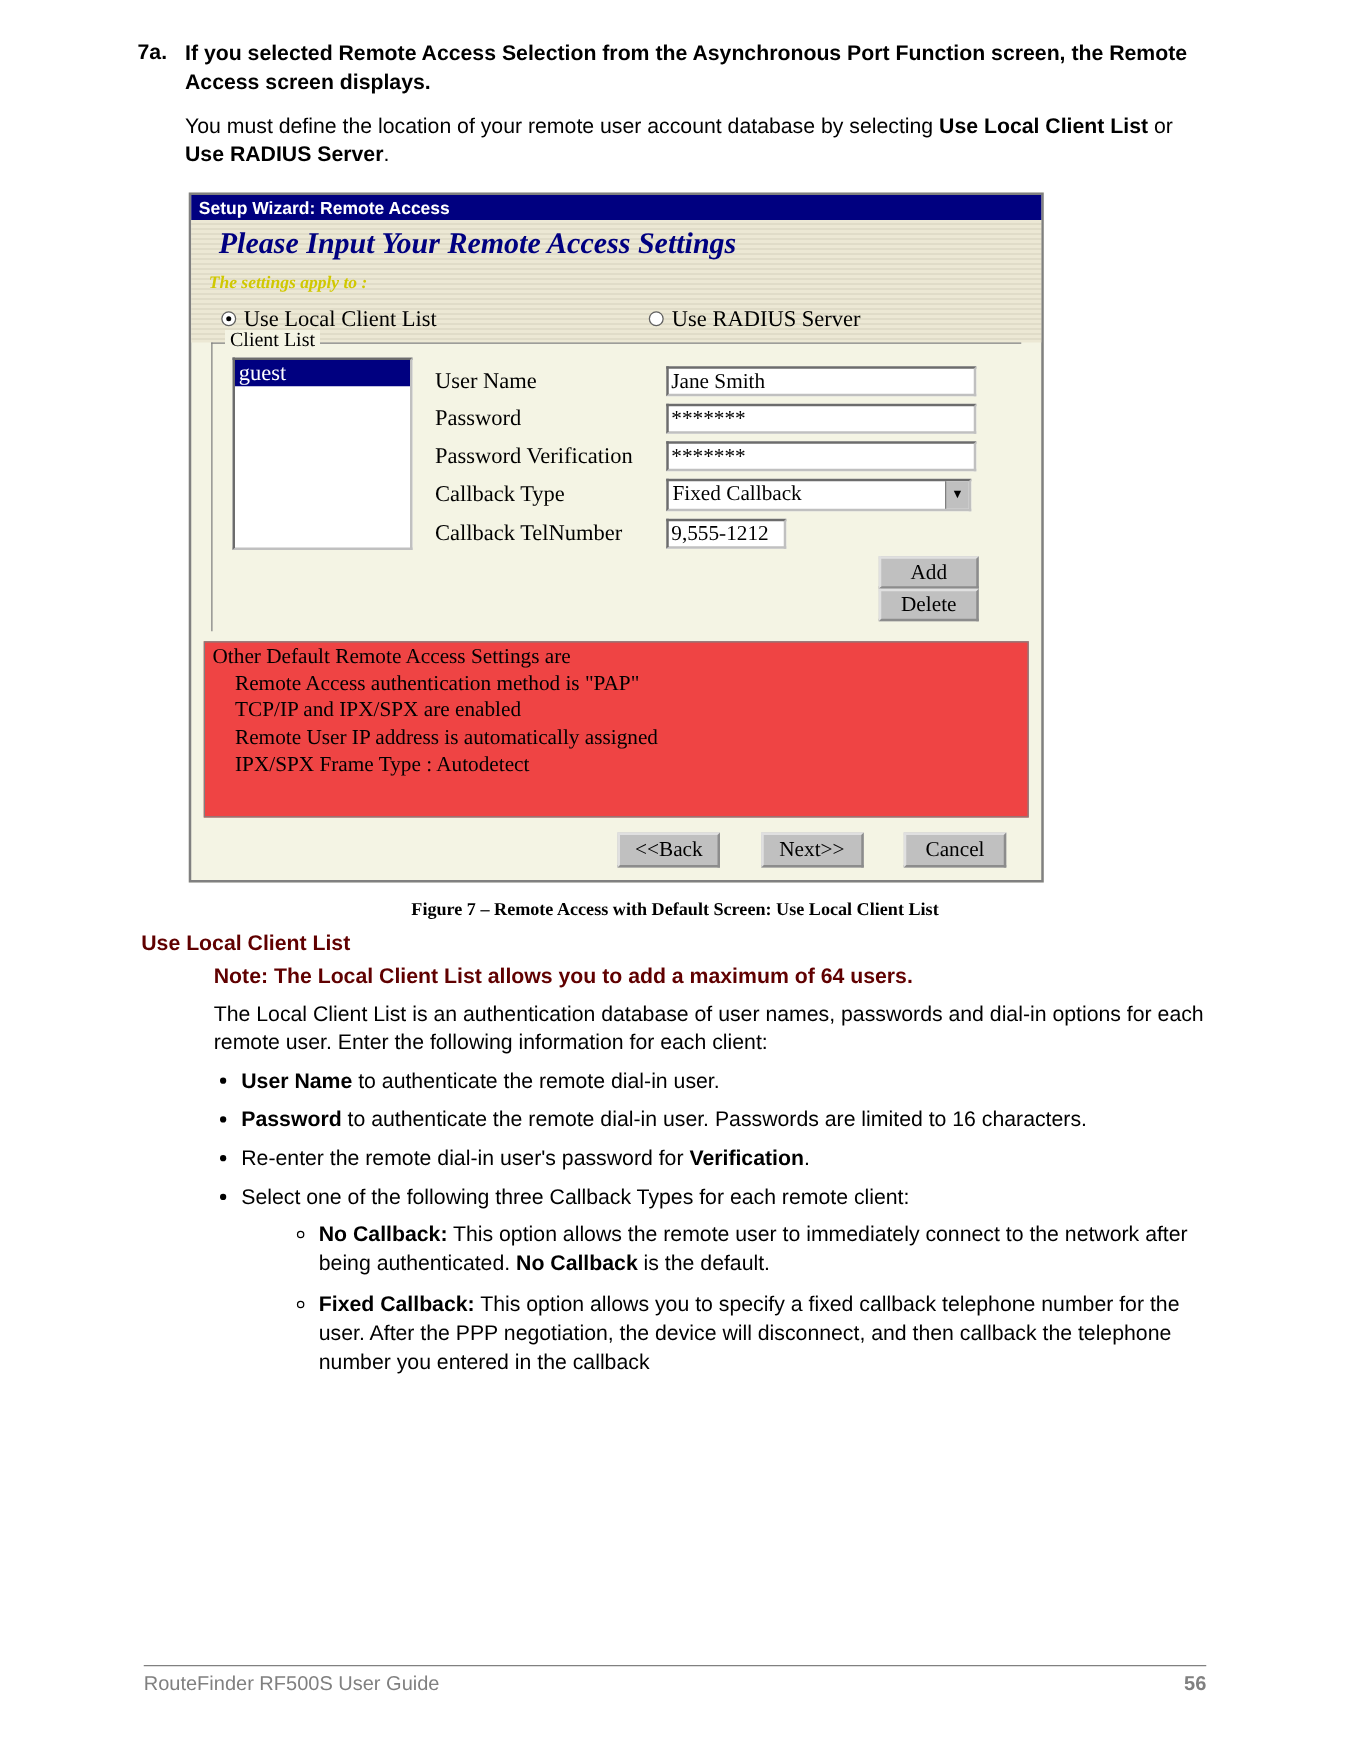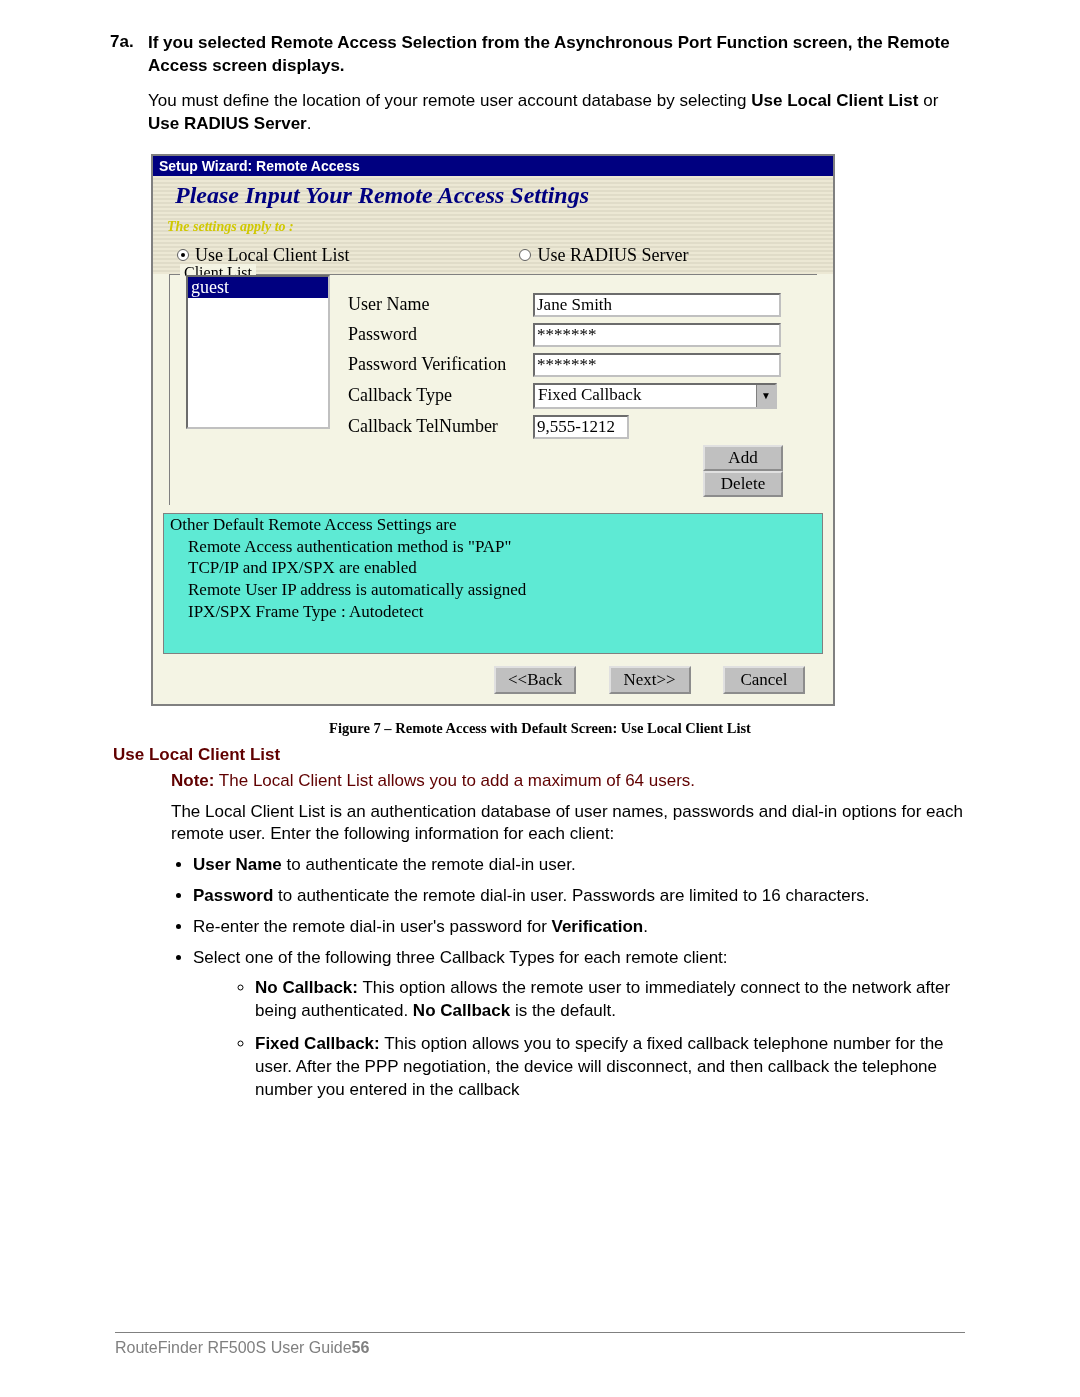--- a/index.html
+++ b/index.html
@@ -16,49 +16,49 @@
   .titlebar { background:#000080; color:#fff; font-family:Arial, Helvetica, sans-serif; font-weight:bold; font-size:14px; padding:2px 6px; }
   .headline { font-family:"Times New Roman", Times, serif; font-style:italic; font-weight:bold; font-size:24px; color:#000080; padding:6px 10px 2px 22px; }
   .marble { background:repeating-linear-gradient(0deg,#ece8d4 0 2px,#e0dcc8 2px 4px); }
   .apply { font-family:"Times New Roman", Times, serif; font-style:italic; font-weight:bold; font-size:14px; color:#d0c800; padding:8px 14px 10px 14px; }
   .radios { display:flex; gap:170px; padding:0 0 8px 24px; font-family:"Times New Roman", Times, serif; font-size:18px; color:#000; }
   .radio { display:flex; align-items:center; gap:6px; }
   .radio-dot { width:10px; height:10px; border:1px solid #606060; border-radius:50%; display:inline-flex; align-items:center; justify-content:center; background:#fff; }
   .radio-dot .inner { width:4px; height:4px; border-radius:50%; background:#000; }
   .fieldset { margin:0 16px 8px 16px; border:1px solid #808080; border-bottom:none; border-right:none; position:relative; padding:18px 8px 8px 8px; }
   .legend { position:absolute; top:-11px; left:10px; background:#f4f4e4; padding:0 4px; font-family:"Times New Roman", Times, serif; font-size:16px; }
-  .listbox { position:absolute; top:0; left:16px; width:140px; height:150px; background:#fff; border:2px inset #c0c0c0; font-family:"Times New Roman", Times, serif; font-size:18px; }
+  .listbox { position:absolute; top:11px; left:16px; width:140px; height:150px; background:#fff; border:2px inset #c0c0c0; font-family:"Times New Roman", Times, serif; font-size:18px; }
   .list-item-sel { background:#000080; color:#fff; padding:0 3px; }
   .form-tbl { margin-left:170px; }
   .form-row { display:flex; align-items:center; margin-bottom:6px; }
   .flabel { width:185px; font-family:"Times New Roman", Times, serif; font-size:18px; color:#000; }
   .tinput { width:240px; height:20px; border:2px inset #c0c0c0; background:#fff; font-family:"Times New Roman", Times, serif; font-size:17px; padding:0 2px; }
   .tinput.short { width:88px; }
   .combo { width:240px; height:22px; border:2px inset #c0c0c0; background:#fff; display:flex; align-items:stretch; }
   .combo span { flex:1; font-family:"Times New Roman", Times, serif; font-size:17px; padding:0 3px; line-height:20px; }
   .combo .cbtn { width:18px; background:#c0c0c0; border-left:1px solid #808080; display:flex; align-items:center; justify-content:center; color:#000; font-size:10px; }
   .btn { display:inline-flex; align-items:center; justify-content:center; min-width:76px; height:22px; background:#c0c0c0; border:2px outset #e0e0e0; font-family:"Times New Roman", Times, serif; font-size:17px; margin-right:16px; }
   .btn-row { margin-left:355px; margin-top:4px; }
-  .info-box { margin:4px 10px 12px 10px; border:1px solid #808080; background:#5eead4; font-family:"Times New Roman", Times, serif; font-size:17px; padding:0 6px 30px 6px; line-height:1.28; }
+  .info-box { margin:4px 10px 12px 10px; border:1px solid #808080; background:#ef4444; font-family:"Times New Roman", Times, serif; font-size:17px; padding:0 6px 30px 6px; line-height:1.28; }
   .wizbtn-row { text-align:right; padding:0 12px 10px 0; }
   .wizbtn { min-width:78px; height:24px; margin-left:12px; }
   
   .caption { text-align:center; font-family:Liberation Serif, serif; font-size:14.5px; font-weight:bold; margin:12px 0 8px 0; }
   
   .sec-head { margin-left:-2px; font-family:Arial, Helvetica, sans-serif; font-size:17px; font-weight:bold; color:#600000; margin-bottom:6px; }
   .note { margin-left:56px; font-size:17px; }
   .note .nlabel { color:#600000; font-weight:bold; }
-  .note .nbody { color:#600000; }
+  .note .nbody { color:#600000;font-weight:bold; }
   .desc { margin:10px 0 8px 56px; font-size:17px; line-height:1.33; }
   ul.outer { margin:4px 0 0 56px; padding-left:22px; }
   ul.outer > li { font-size:17px; line-height:1.35; margin-bottom:8px; }
   ul.inner { margin:8px 0 0 40px; padding-left:22px; }
   ul.inner > li { font-size:17px; line-height:1.35; margin-bottom:10px; }
   
-  .footer { position:absolute; bottom:40px; left:115px; right:115px; border-top:1px solid #808080; display:flex; font-family:Arial, Helvetica, sans-serif; font-size:16px; color:#808080; padding-top:6px; }
+  .footer { position:absolute; bottom:40px; left:115px; right:115px; border-top:1px solid #808080; display:flex; justify-content:space-between; font-family:Arial, Helvetica, sans-serif; font-size:16px; color:#808080; padding-top:6px; }
   .footer .pn { font-weight:bold; }
 </style>
 </head>
 <body>
 
 <div class="page-padding">
 
   <div class="step-row">
     <div class="step-num">7a.</div>
     <div class="step-body">If you selected Remote Access Selection from the Asynchronous Port Function screen, the Remote Access screen displays.</div>

